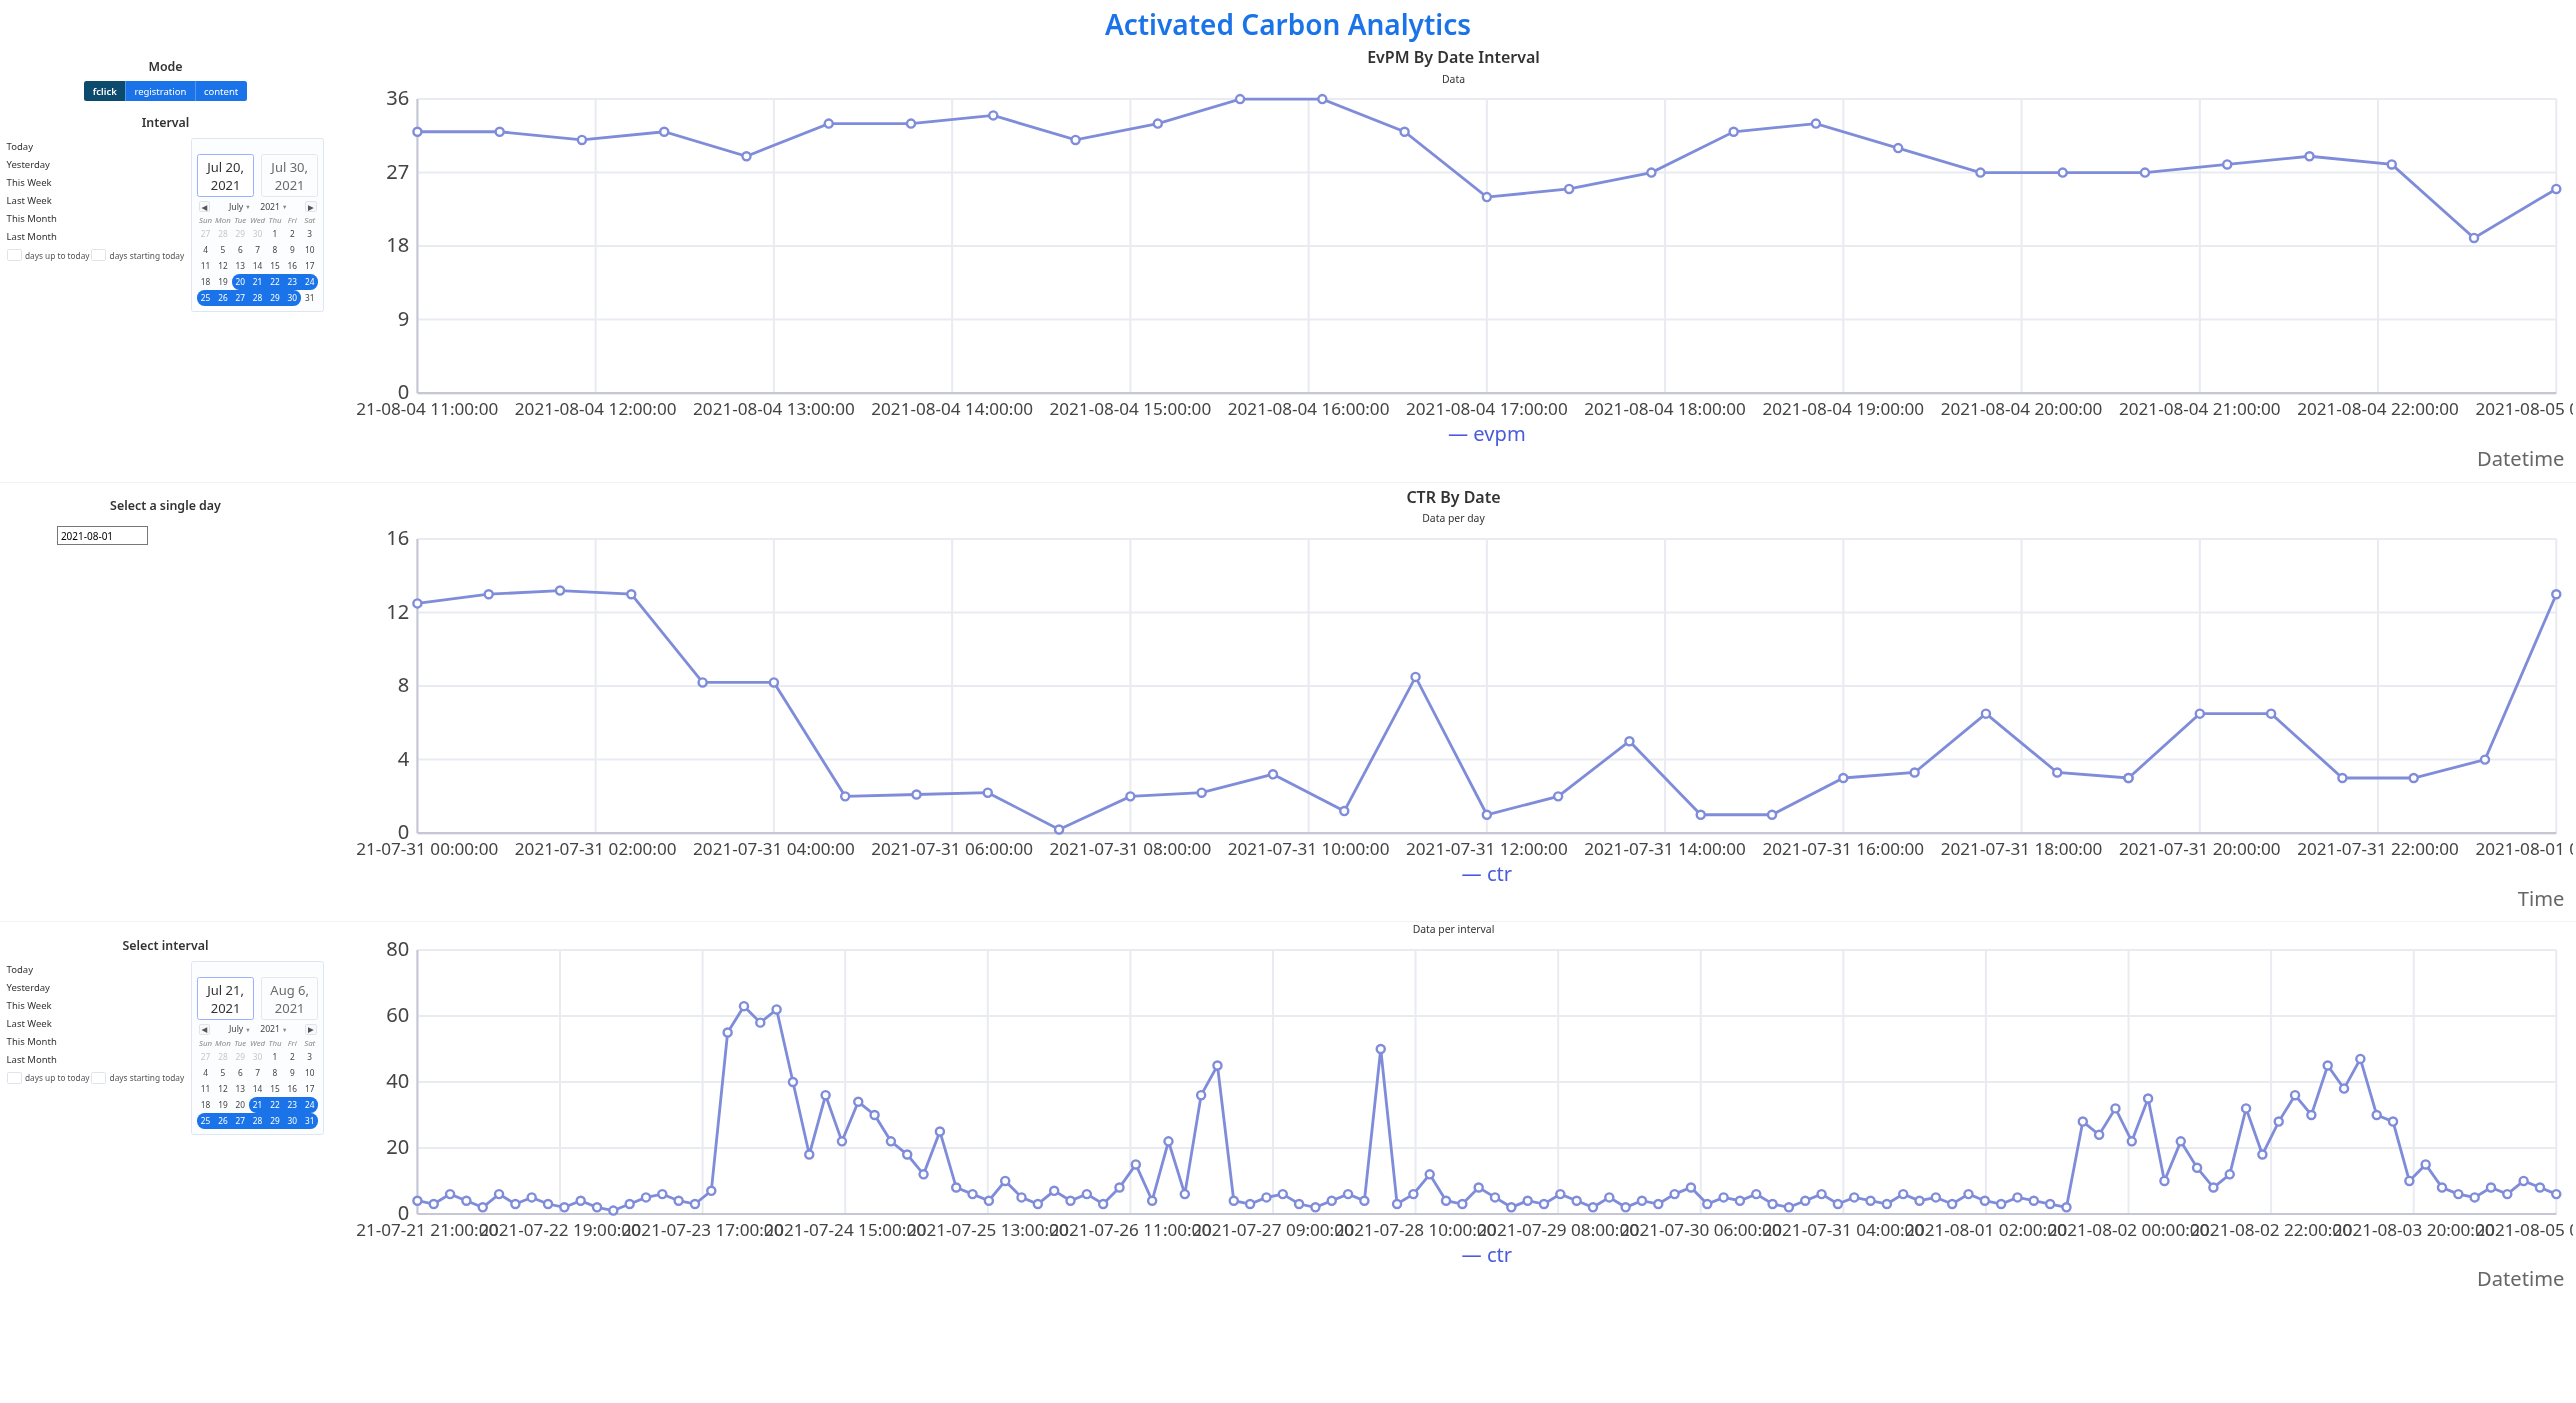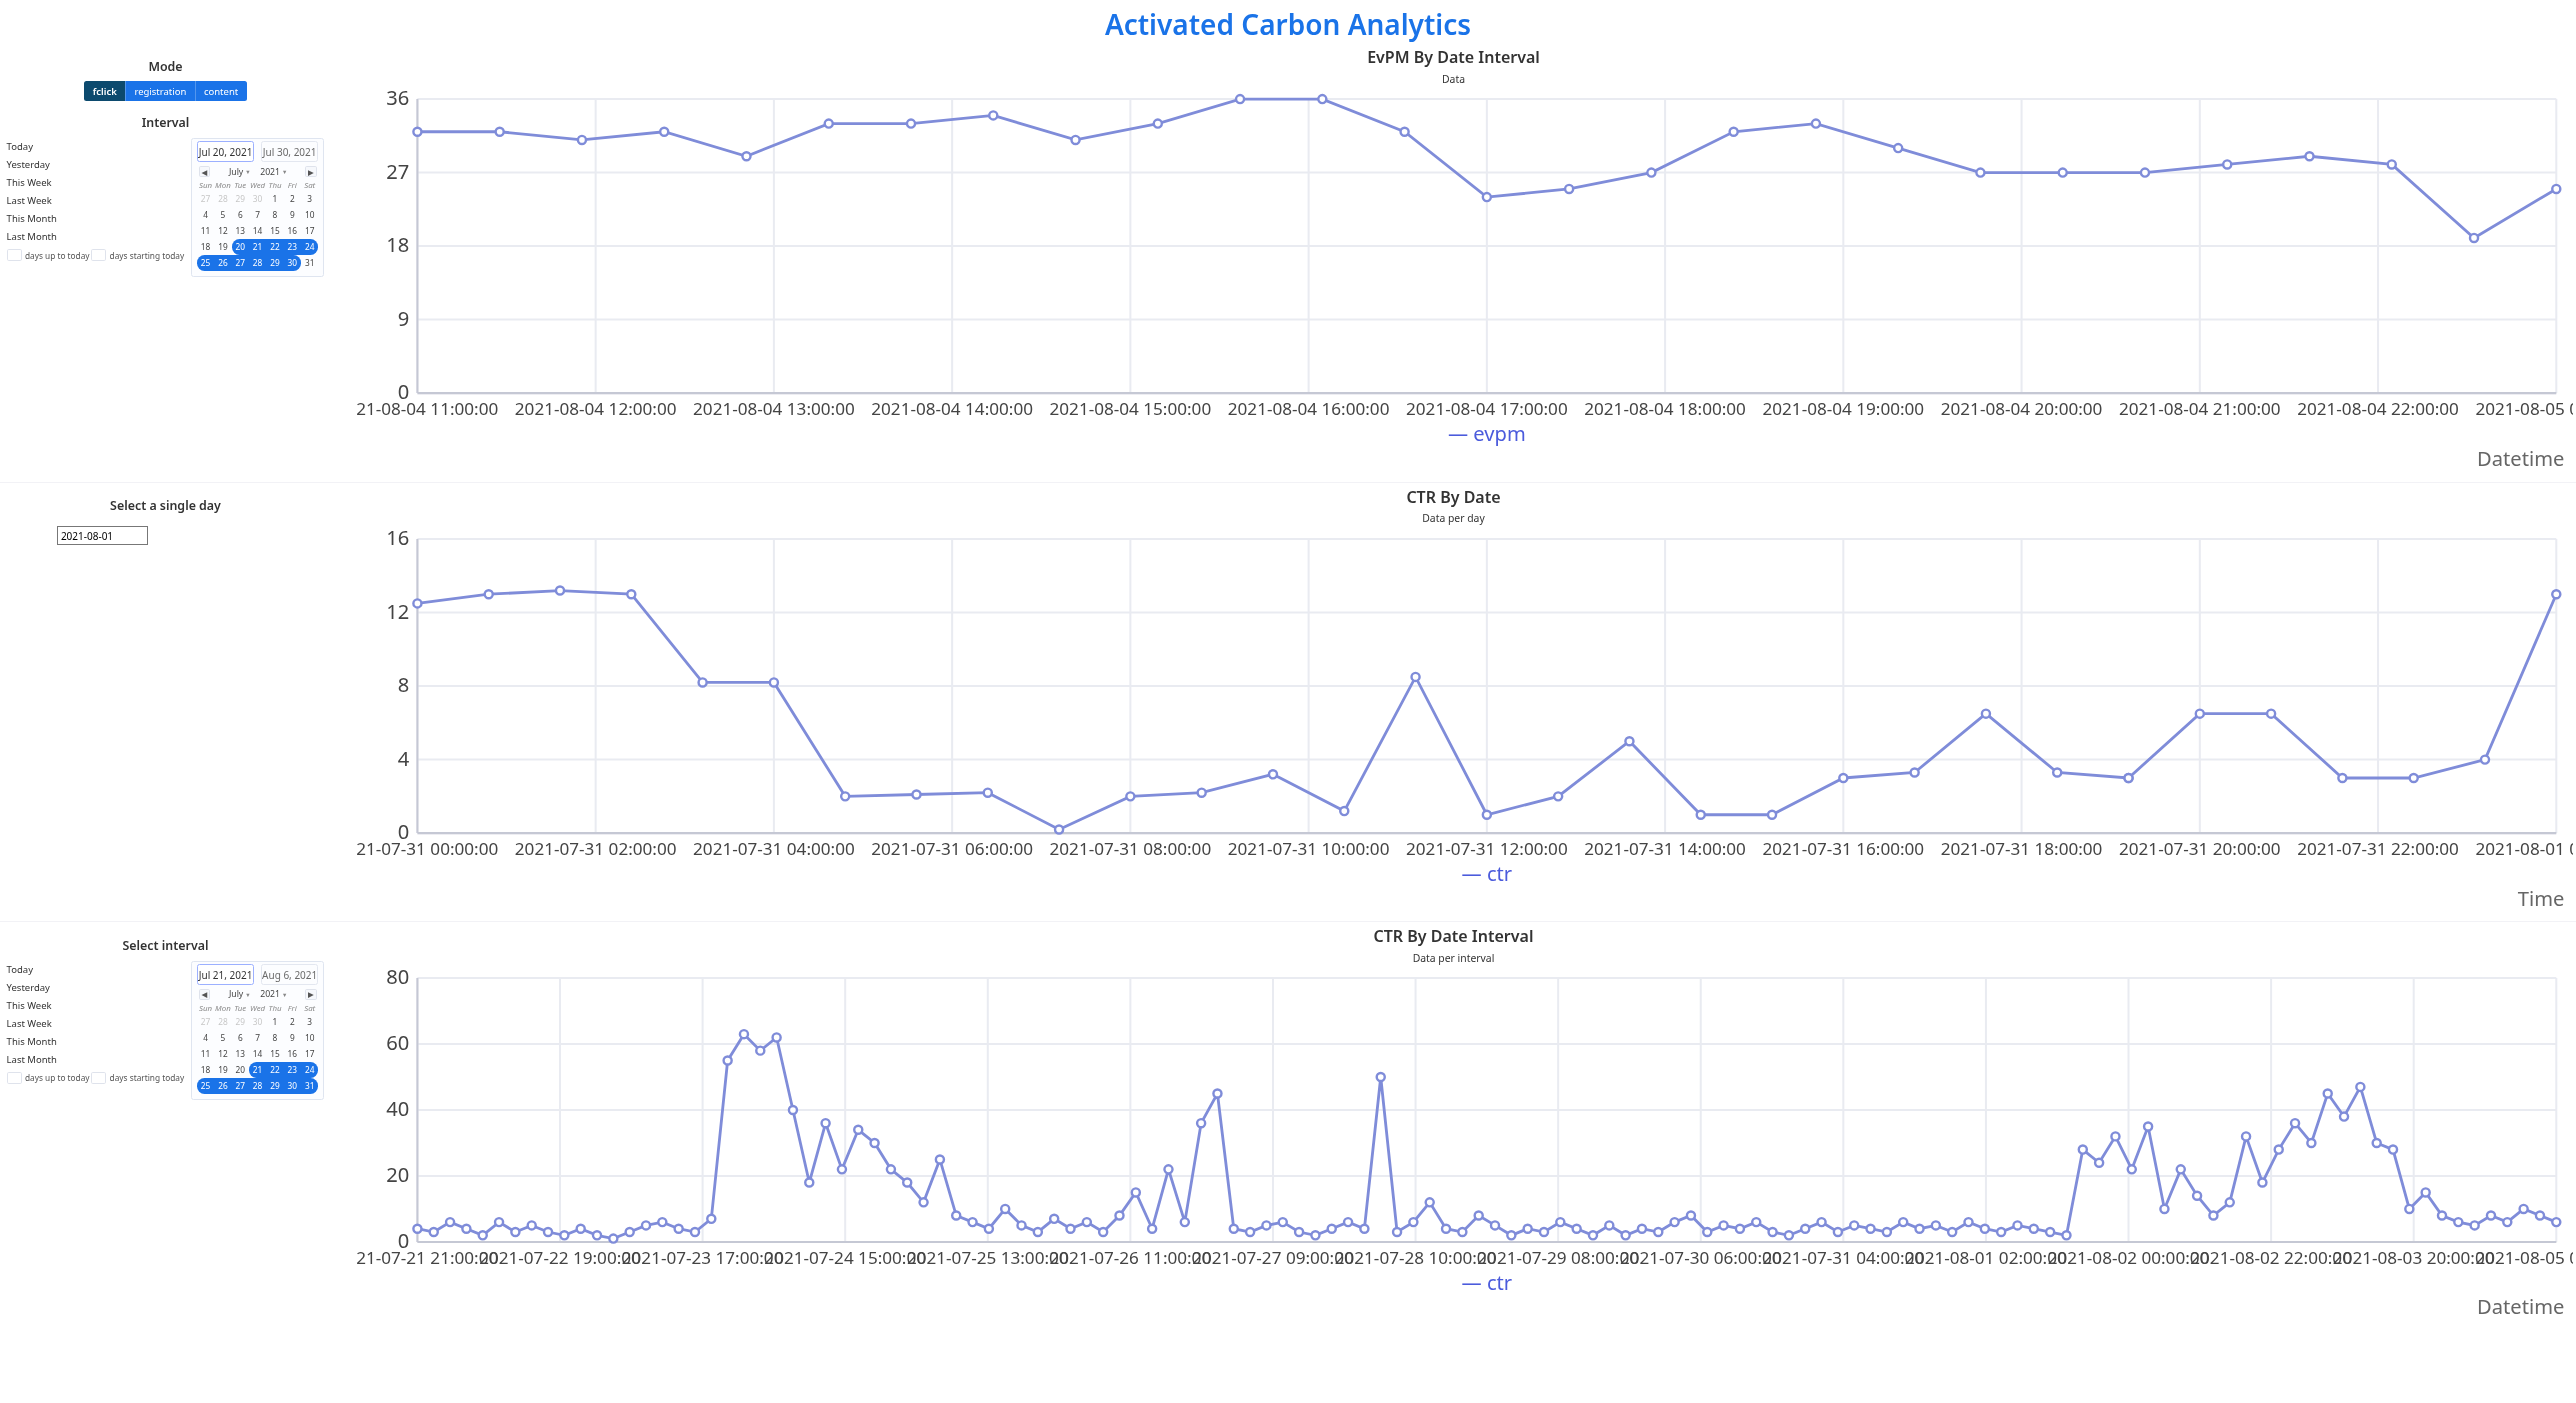--- a/index.html
+++ b/index.html
@@ -25,21 +25,21 @@
   .seg{display:flex;justify-content:center;gap:0;margin:0 auto 13.2px auto;width:fit-content;border-radius:2.5px;overflow:hidden;box-shadow:0 0 0 0.8px rgba(0,0,0,.05) inset;}
   .seg button{border:none;background:var(--blue);color:#fff;font-size:9.5px;padding:3.3px 8.3px;cursor:pointer;}
   .seg button+button{border-left:0.8px solid rgba(255,255,255,.25);}
   .seg .active{background:#0c4a6e;font-weight:600;}
   
   .dr{display:flex;gap:6.6px;align-items:flex-start;}
   .dr-presets{font-size:9.5px;color:#333;line-height:1.9;}
   .dr-presets .preset{cursor:pointer;white-space:nowrap;}
   .dr-body{border:1.7px solid #dfe5f0;border-radius:2.5px;background:#fcfdff;padding:2.5px 5px 5px 5px;flex:1;}
   .dr-dates{display:flex;gap:6.6px;justify-content:center;margin-bottom:3.3px;}
-  .dr-dates .df{flex:1;text-align:center;font-size:10px;color:#6b6b6b;padding:2.5px 0;border:0.8px solid #e3e7f0;border-radius:2.5px;}
+  .dr-dates .df{flex:1;text-align:center;font-size:13px;color:#6b6b6b;padding:2.5px 0;border:0.8px solid #e3e7f0;border-radius:2.5px;margin-top:13px;}
   .dr-dates .df.sel{border-color:#9cb0ff;background:#fff;color:#333;}
   .month-head{display:flex;align-items:center;justify-content:space-between;font-size:8.7px;color:#555;padding:0 1.7px 1.7px;}
   .nav-btn{width:11.6px;height:11.6px;display:flex;align-items:center;justify-content:center;border:0.8px solid #dfe3ec;border-radius:1.7px;background:#f6f8fc;font-size:7.5px;cursor:pointer;}
   .cal{width:100%;border-collapse:separate;border-spacing:0.8px;font-size:8.3px;text-align:center;color:#444;table-layout:fixed;}
   .cal th{color:#8b8b8b;font-weight:400;font-size:7.9px;padding:0.8px 0;font-style:italic;}
   .cal td{padding:2.5px 0;cursor:pointer;border-radius:7.5px;}
   .cal td.off{color:#c7c7c7;}
   .cal td.range{background:var(--blue);color:#fff;border-radius:0;}
   .cal td.range.start{border-top-left-radius:7.5px;border-bottom-left-radius:7.5px;}
   .cal td.range.end{border-top-right-radius:7.5px;border-bottom-right-radius:7.5px;}
@@ -429,21 +429,20 @@
                   <td class="range">29</td>
                   <td class="range">30</td>
                   <td class="range end">31</td>
                 </tr>
               </tbody>
             </table>
           </div>
         </div>
     </div>
     <div class="main">
-      <div class="section-title">CTR By Date Interval</div>
       <div class="chart-caption">Data per interval</div>
       <div class="chartwrap">
         <svg class="chart" id="chart3" viewBox="0 0 1100 175" preserveAspectRatio="none" style="font-size:13px">
             <line x1="30" x2="1092" y1="137" y2="137" class="gridline"></line>
             <text x="26" y="140" text-anchor="end" font-size="10" fill="#444">0</text>
             <line x1="30" x2="1092" y1="104.25" y2="104.25" class="gridline"></line>
             <text x="26" y="107.25" text-anchor="end" font-size="10" fill="#444">20</text>
             <line x1="30" x2="1092" y1="71.5" y2="71.5" class="gridline"></line>
             <text x="26" y="74.5" text-anchor="end" font-size="10" fill="#444">40</text>
             <line x1="30" x2="1092" y1="38.75" y2="38.75" class="gridline"></line>

